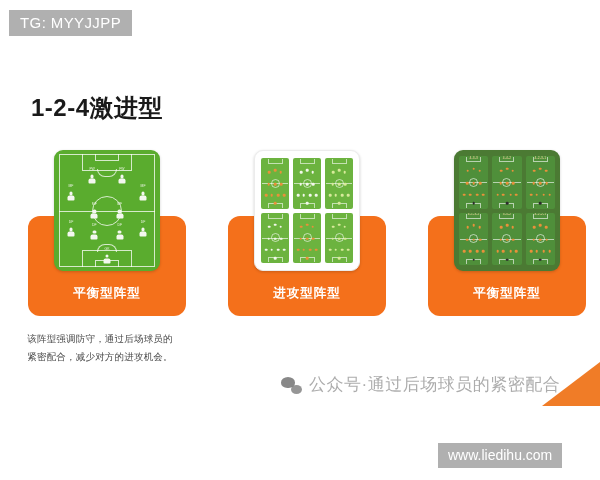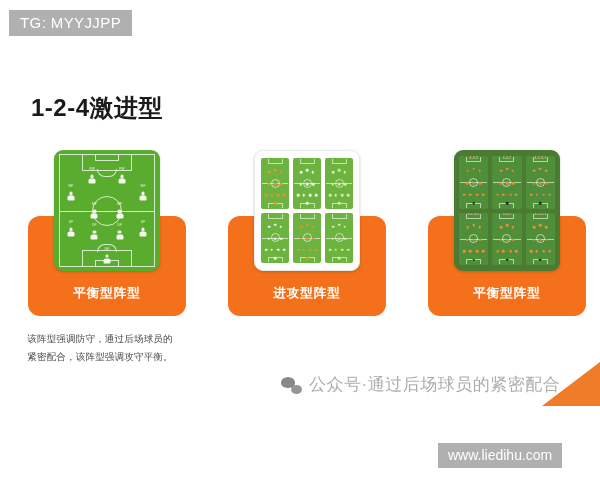--- a/index.html
+++ b/index.html
@@ -599,21 +599,21 @@
             <span class="dot or" style="left:70%;top:28%"></span>
           </div>
         </div>
     </div>
   </div>
 
 </div>
 
 <div class="captions-row">
   <div class="caption-col">
-    <div class="caption-text">该阵型强调防守，通过后场球员的紧密配合，该阵型强调攻守平衡。</div>
+    <div class="caption-text">该阵型强调防守，通过后场球员的紧密配合，减少对方的进攻机会。</div>
   </div>
 </div>
 
 <div class="corner-triangle"></div>
 
 <div class="wechat-watermark">
   <div class="wechat-icon">
     <div class="b1"></div>
       <div class="b2"></div>
   </div>

